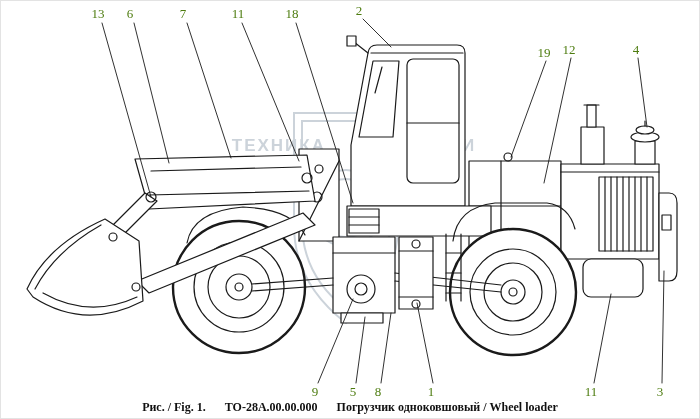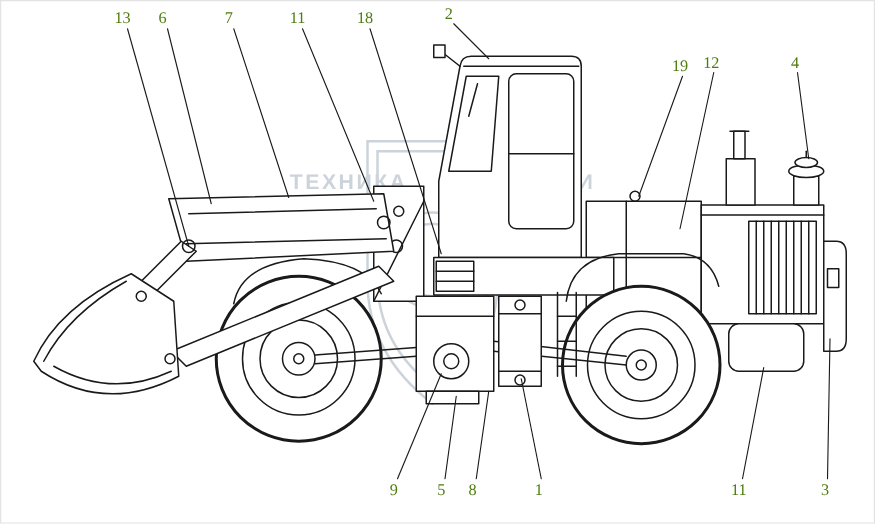--- a/index.html
+++ b/index.html
@@ -223,14 +223,19 @@
   <span class="callout" style="left:568px;top:41px">12</span>
   <span class="callout" style="left:635px;top:41px">4</span>
 
   <span class="callout" style="left:314px;top:383px">9</span>
   <span class="callout" style="left:352px;top:383px">5</span>
   <span class="callout" style="left:377px;top:383px">8</span>
   <span class="callout" style="left:430px;top:383px">1</span>
   <span class="callout" style="left:590px;top:383px">11</span>
   <span class="callout" style="left:659px;top:383px">3</span>
 
+  <div class="caption">
+    <span>Рис. / Fig. 1.</span>
+    <span>ТО-28А.00.00.000</span>
+    <span>Погрузчик одноковшовый / Wheel loader</span>
+  </div>
 
 </div>
 
 </body></html>

